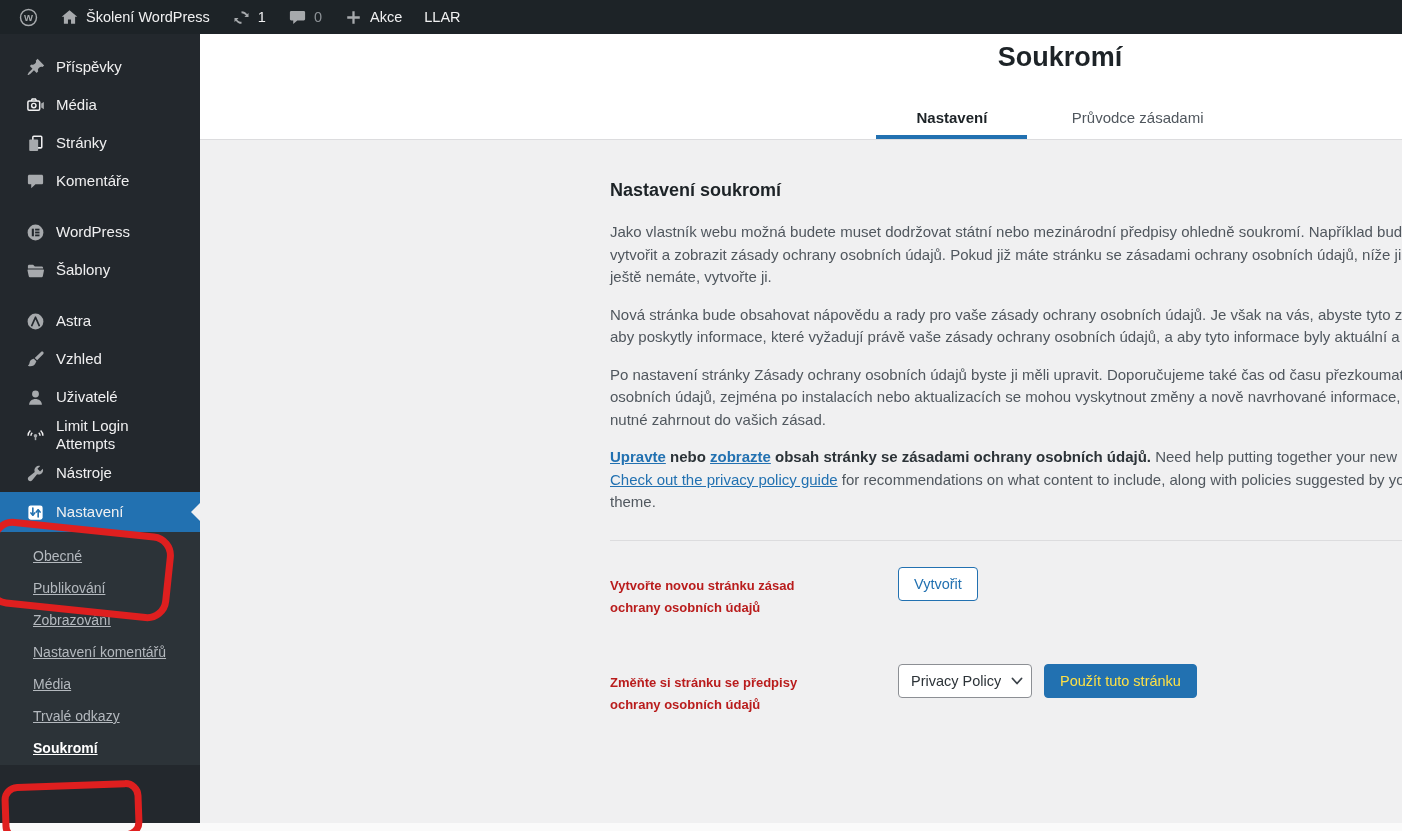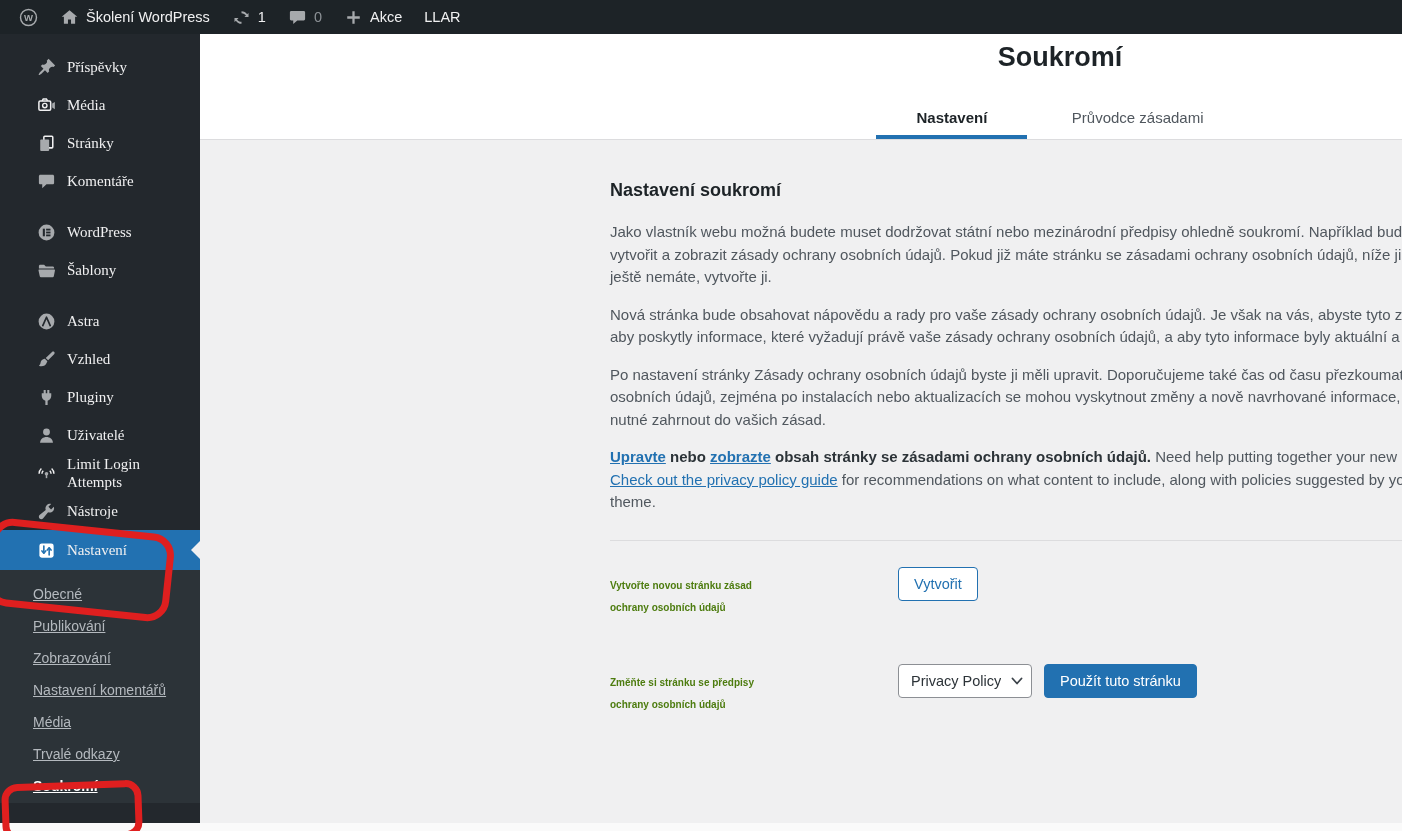--- a/index.html
+++ b/index.html
@@ -9,21 +9,21 @@
   
   .admin-bar{position:absolute;left:0;top:0;width:1402px;height:34px;background:#1d2327;display:flex;align-items:center;padding-left:8px;box-sizing:border-box;z-index:30;}
   .ab-item{display:flex;align-items:center;gap:7px;padding:0 11px;height:34px;color:#f0f0f1;font-size:14.5px;cursor:pointer;}
   .ab-item .icon svg{width:19px;height:19px;fill:#a7aaad;display:block;}
   .ab-item .icon{display:flex;align-items:center;}
   .ab-count-muted{color:#8c9196;}
 
   
   .sidebar{position:absolute;left:0;top:34px;width:200px;height:789px;background:#23282d;z-index:20;}
   .menu{padding-top:14px;}
-  .menu-item{position:relative;display:flex;align-items:center;height:38px;padding-left:37px;color:#f0f0f1;font-size:15px;cursor:pointer;font-family:Liberation Serif, serif;}
+  .menu-item{position:relative;display:flex;align-items:center;height:38px;padding-left:26px;color:#f0f0f1;font-size:15px;cursor:pointer;}
   .menu-item.group-start{margin-top:13px;}
   .menu-item .icon{width:20px;margin-right:10px;display:flex;align-items:center;flex:0 0 20px;}
   .menu-item .icon svg{width:19px;height:19px;fill:#a7aaad;display:block;}
   .menu-label{line-height:18px;}
   .menu-item.selected{background:#2271b1;height:40px;font-weight:400;}
   .menu-item.selected .icon svg{fill:#fff;}
   .menu-item.selected::after{content:"";position:absolute;right:0;top:50%;transform:translateY(-50%);width:0;height:0;border-top:9px solid transparent;border-bottom:9px solid transparent;border-right:9px solid #f0f0f1;}
   .submenu{background:#2c3338;padding:8px 0 0 0;height:225px;}
   .submenu-item{height:32px;line-height:32px;padding-left:33px;color:#b4b9be;font-size:14px;cursor:pointer;text-decoration:underline;}
   .submenu-item.current{color:#fff;font-weight:bold;}
@@ -40,25 +40,25 @@
   .column{margin-left:410px;width:955px;padding-top:40px;}
   .section-heading{margin:0 0 20px 0;font-size:18px;font-weight:600;color:#1d2327;}
   .para{margin:0 0 15px 0;}
   .pline{white-space:nowrap;font-size:15px;line-height:22.5px;color:#50575e;}
   .pbold{font-weight:bold;color:#2c3338;}
   .plink{color:#2271b1;text-decoration:underline;cursor:pointer;text-align:right;}
   .divider{border:none;border-top:1px solid #dcdcde;margin:26px 0 0 0;width:100%;}
 
   .form-row{display:flex;margin-top:26px;}
   .form-row.second{margin-top:44px;}
-  .form-label{width:288px;flex:0 0 288px;font-size:10px;font-weight:bold;color:#4d7c0f;line-height:22.5px;padding-top:8px;box-sizing:border-box;}
+  .form-label{width:288px;flex:0 0 288px;font-size:13px;font-weight:bold;color:#b91c1c;line-height:22.5px;padding-top:8px;box-sizing:border-box;}
   .form-controls{display:flex;align-items:flex-start;gap:12px;}
   .btn{display:inline-flex;align-items:center;height:34px;padding:0 15px;font-family:"Liberation Sans",sans-serif;font-size:14.5px;border-radius:4px;cursor:pointer;box-sizing:border-box;}
   .btn-secondary{background:#fff;border:1px solid #2271b1;color:#2271b1;text-align:right;}
-  .btn-primary{background:#2271b1;border:1px solid #2271b1;color:#ffffff;}
+  .btn-primary{background:#2271b1;border:1px solid #2271b1;color:#fde047;}
   .select-wrap{position:relative;display:inline-block;}
   .select-wrap select{appearance:none;-webkit-appearance:none;height:34px;width:134px;padding:0 30px 0 12px;font-family:"Liberation Sans",sans-serif;font-size:14.5px;color:#2c3338;background:#fff;border:1px solid #8c8f94;border-radius:4px;cursor:pointer;}
   .sel-chev{position:absolute;right:9px;top:50%;transform:translateY(-50%);pointer-events:none;display:flex;}
   .sel-chev svg{width:12px;height:12px;}
 
   
   .annotation{position:absolute;border:7px solid #df1f1f;z-index:40;pointer-events:none;}
   .annotation-nastaveni{left:-12px;top:526px;width:170px;height:74px;border-radius:22px;transform:rotate(6deg);}
   .annotation-soukromi{left:2px;top:782px;width:126px;height:44px;border-radius:16px;transform:rotate(-2deg);}
 
@@ -187,28 +187,20 @@
           <span class="menu-label">Astra</span>
         </div>
         <div class="menu-item">
           <span class="icon">
             <svg viewBox="0 0 20 20" aria-hidden="true">
               <path d="M18.2 2.1c.6.6.4 1.7-.2 2.3l-6.3 6.4-2.5-2.5 6.6-6.2c.6-.6 1.8-.6 2.4 0z"></path>
               <path d="M8.3 9.2l2.6 2.6s-1.1 3.4-2.9 4.5c-1.5 1-4.5 1.2-5.8.3-.4-.3 1-1 1.3-2.1.5-1.6.6-3 1.7-3.9 1-.9 3.1-1.4 3.1-1.4z"></path>
             </svg>
           </span>
           <span class="menu-label">Vzhled</span>
-        </div>
-        <div class="menu-item">
-          <span class="icon">
-            <svg viewBox="0 0 20 20" aria-hidden="true">
-              <path d="M7 2v3.5H5v3c0 2.4 1.6 4.4 3.8 5V18h2.4v-4.5c2.2-.6 3.8-2.6 3.8-5v-3h-2V2h-2.2v3.5H9.2V2z"></path>
-            </svg>
-          </span>
-          <span class="menu-label">Pluginy</span>
         </div>
         <div class="menu-item">
           <span class="icon">
             <svg viewBox="0 0 20 20" aria-hidden="true">
               <circle cx="10" cy="6.3" r="3.6"></circle>
               <path d="M3.2 17.5c.3-3.8 3.2-6 6.8-6s6.5 2.2 6.8 6z"></path>
             </svg>
           </span>
           <span class="menu-label">Uživatelé</span>
         </div>

